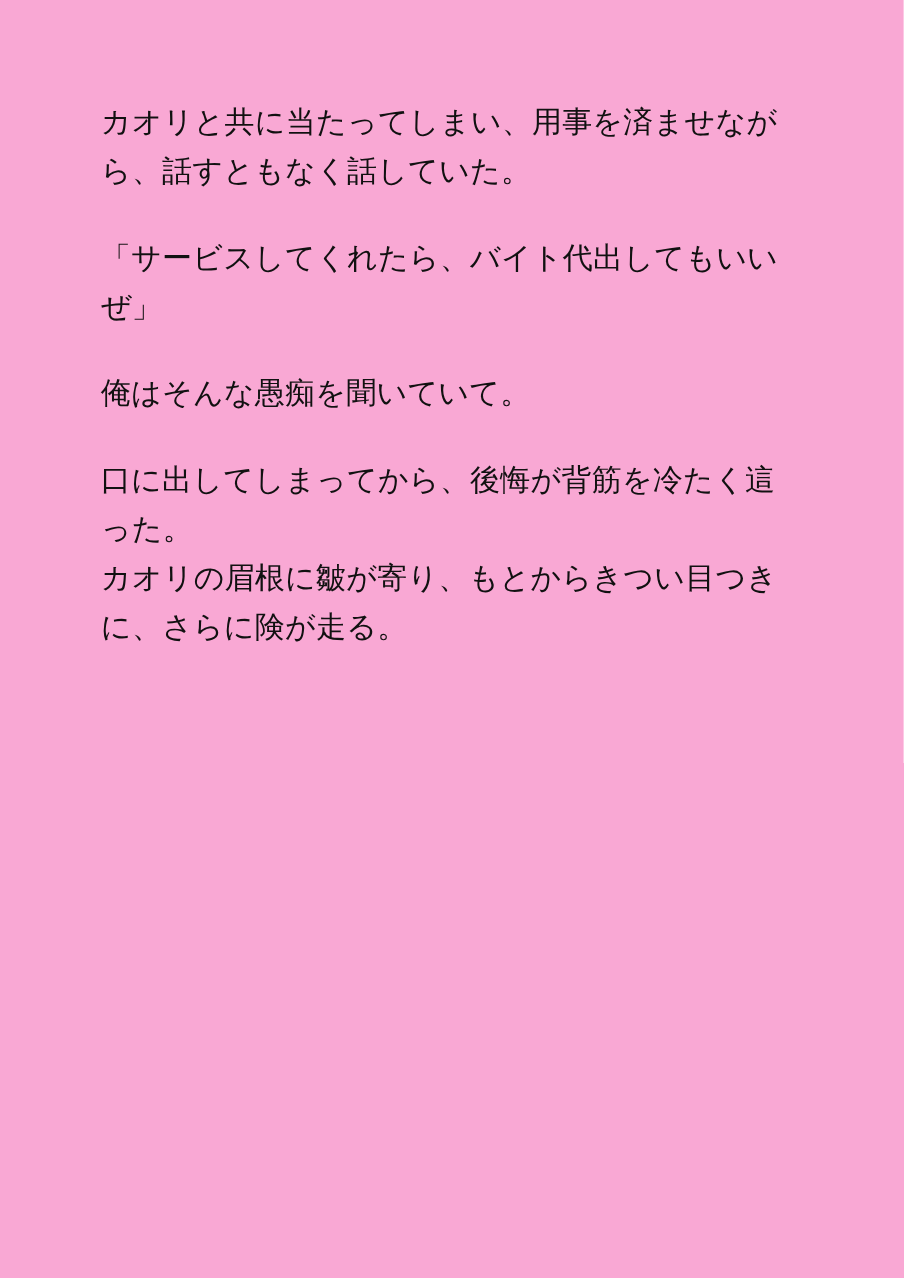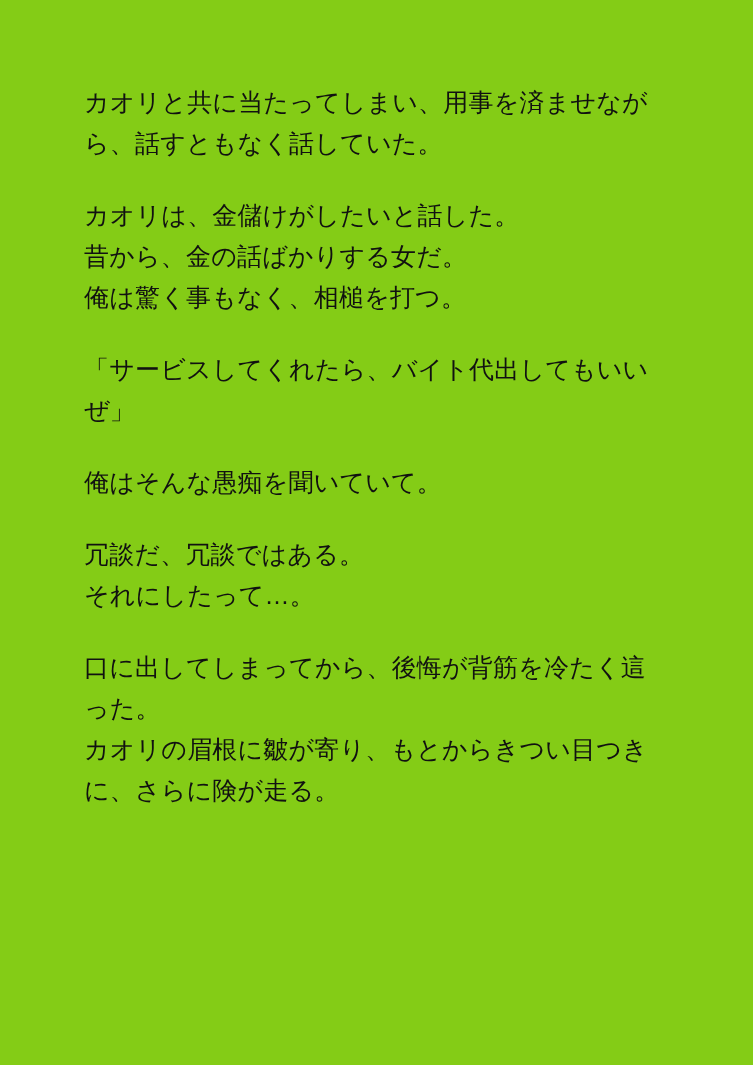--- a/index.html
+++ b/index.html
@@ -12,21 +12,21 @@
     height: 1065px;
     font-family: "Liberation Sans", "DejaVu Sans", sans-serif;
     color: #1a1a1a;
     overflow: hidden;
   }
   .page {
     box-sizing: border-box;
     width: 753px;
     height: 1065px;
     padding: 82px 84px 0 84px;
-    background: #84cc16;
+    background: #f9a8d4;
   }
   .body-text {
     font-size: 25px;
     line-height: 41px;
     letter-spacing: 0.2px;
     font-weight: 500;
     color: #111111;
   }
   .para {
     margin: 0 0 31px 0;
@@ -35,23 +35,18 @@
   .para:last-child {
     margin-bottom: 0;
   }
 </style>
 </head>
 <body>
 
 <div class="page">
   <div class="body-text">
     <p class="para">カオリと共に当たってしまい、用事を済ませながら、話すともなく話していた。</p>
-    <p class="para">カオリは、金儲けがしたいと話した。
-昔から、金の話ばかりする女だ。
-俺は驚く事もなく、相槌を打つ。</p>
     <p class="para">「サービスしてくれたら、バイト代出してもいいぜ」</p>
     <p class="para">俺はそんな愚痴を聞いていて。</p>
-    <p class="para">冗談だ、冗談ではある。
-それにしたって…。</p>
     <p class="para">口に出してしまってから、後悔が背筋を冷たく這った。
 カオリの眉根に皺が寄り、もとからきつい目つきに、さらに険が走る。</p>
   </div>
 </div>
 
 </body></html>

